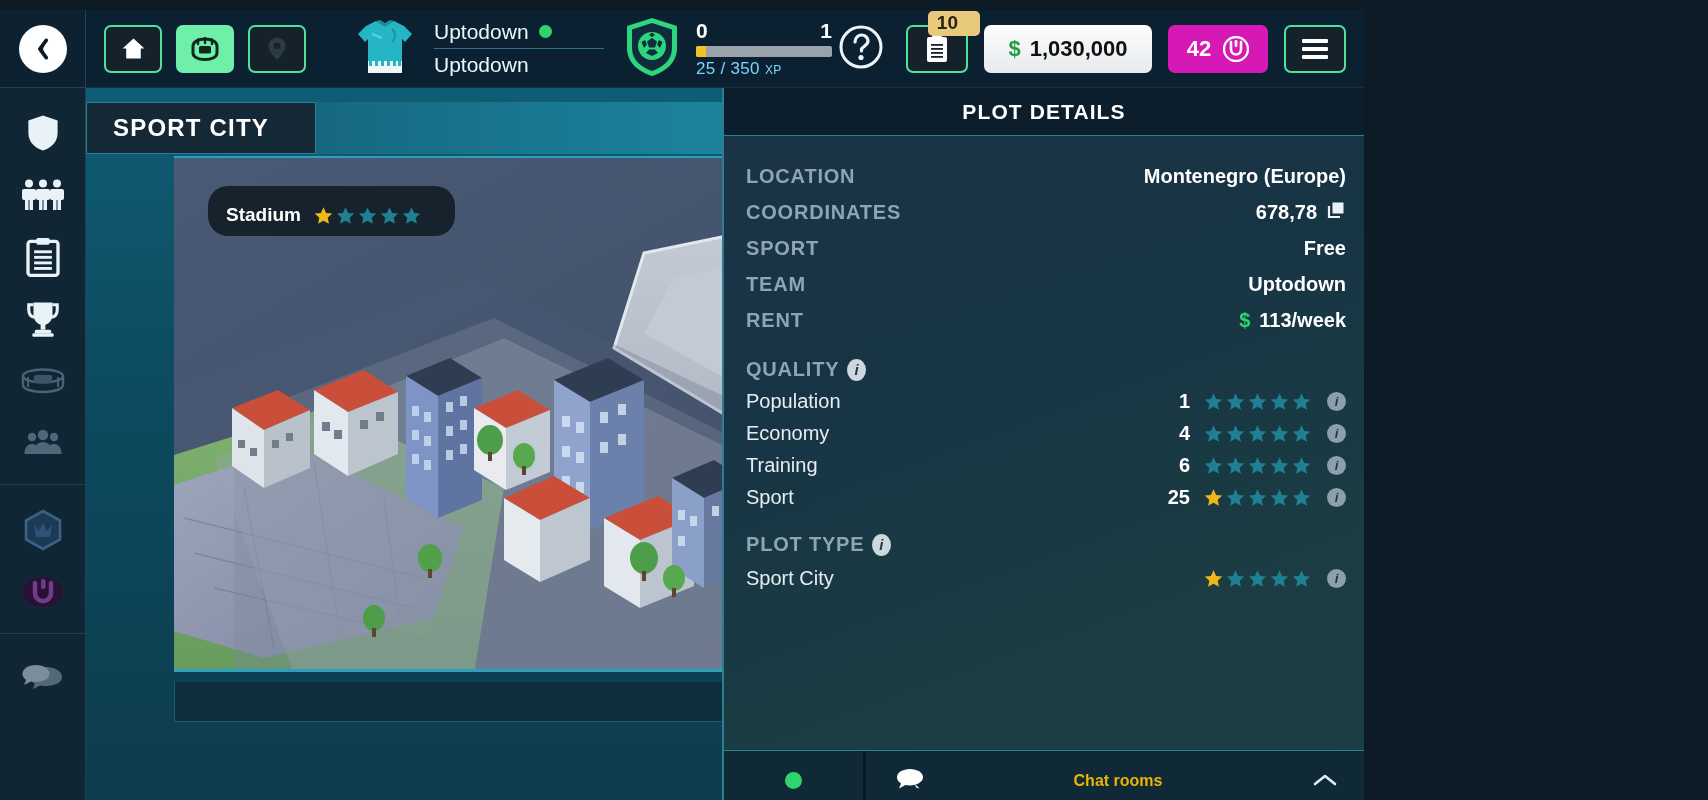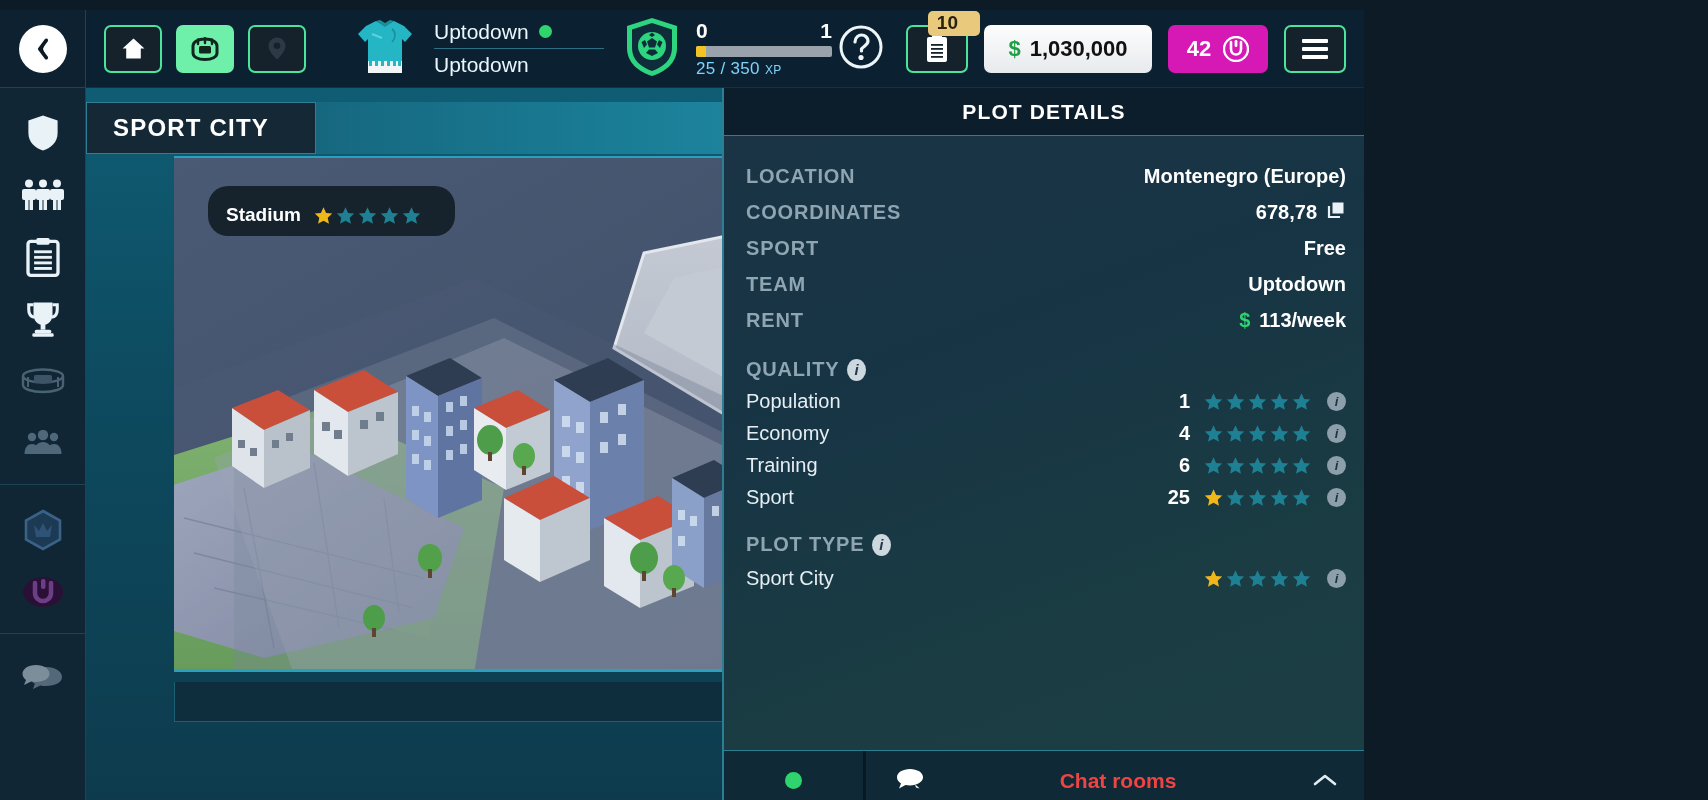--- a/index.html
+++ b/index.html
@@ -207,21 +207,21 @@
   .chat-status {
     width: 142px; display: flex; align-items: center; justify-content: center;
     border-right: 3px solid #081923; cursor: pointer;
   }
   .chat-status .dot { width: 17px; height: 17px; border-radius: 50%; background: #2fd46f; }
   .chat-rooms {
     flex: 1 1 auto; display: flex; align-items: center;
     padding: 0 26px 0 30px; gap: 22px; cursor: pointer;
   }
   .chat-rooms .label {
-    flex: 1 1 auto; text-align: center; font-size: 21px; font-weight: bold; color: #ef4444;
+    flex: 1 1 auto; text-align: center; font-size: 16px; font-weight: bold; color: #eab308;
   }
   .caret { color: #dfeaf0; font-size: 22px; }
 </style>
 </head>
 <body>
 
 <div class="app">
 
   <div class="rail">
     <div class="rail-top">

